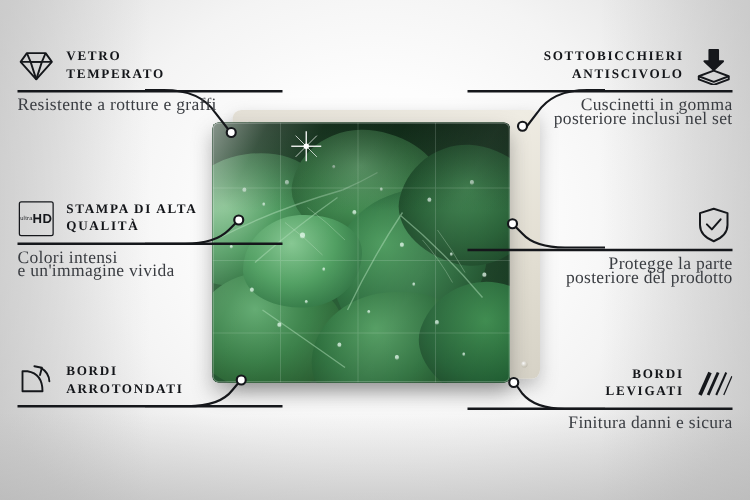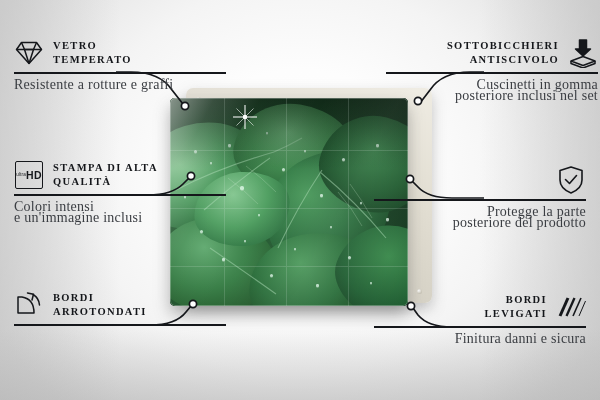--- a/index.html
+++ b/index.html
@@ -32,21 +32,21 @@
   .feat.right .ttl{text-align:right;}
   .feat .rule{height:1.6px;background:#15171b;margin:4px 0 5px 0;}
   .feat .sub{
     font-size:14px;line-height:11.2px;color:#3a3d42;letter-spacing:.25px;
   }
   .feat.right .sub{text-align:right;}
 
   .f1{left:14px;top:38px;}
   .f2{left:14px;top:160px;}
   .f3{left:14px;top:290px;}
-  .f4{right:2px;top:38px;}
+  .f4{right:14px;top:38px;}
   .f5{right:14px;top:165px;}
   .f6{right:14px;top:292px;}
 
   svg.ik{display:block;}
   svg.ik *{vector-effect:non-scaling-stroke;}
 
   .hd-badge{
     width:26px;height:26px;border:1.6px solid #15171b;border-radius:2px;
     display:flex;align-items:center;justify-content:center;
     line-height:1;
@@ -257,21 +257,21 @@
         </span>
       </span>
       <span class="ttl">
         <span>STAMPA DI ALTA</span><br>
         <span>QUALITÀ</span>
       </span>
     </div>
     <div class="rule"></div>
     <div class="sub">
       <span>Colori intensi</span><br>
-      <span>e un'immagine inclusi</span>
+      <span>e un'immagine vivida</span>
     </div>
   </div>
 
   <div class="feat left f3">
     <div class="row">
       <span class="ico">
         <svg class="ik" width="30" height="28" viewBox="0 0 30 28">
           <g fill="none" stroke="#15171b" stroke-width="1.5" stroke-linejoin="round" stroke-linecap="round">
             <path d="M4 6 L4 22 L20 22 Q20 8 8 6 Z"></path>
             <path d="M19 3.5 Q25 7 25.5 14"></path>

